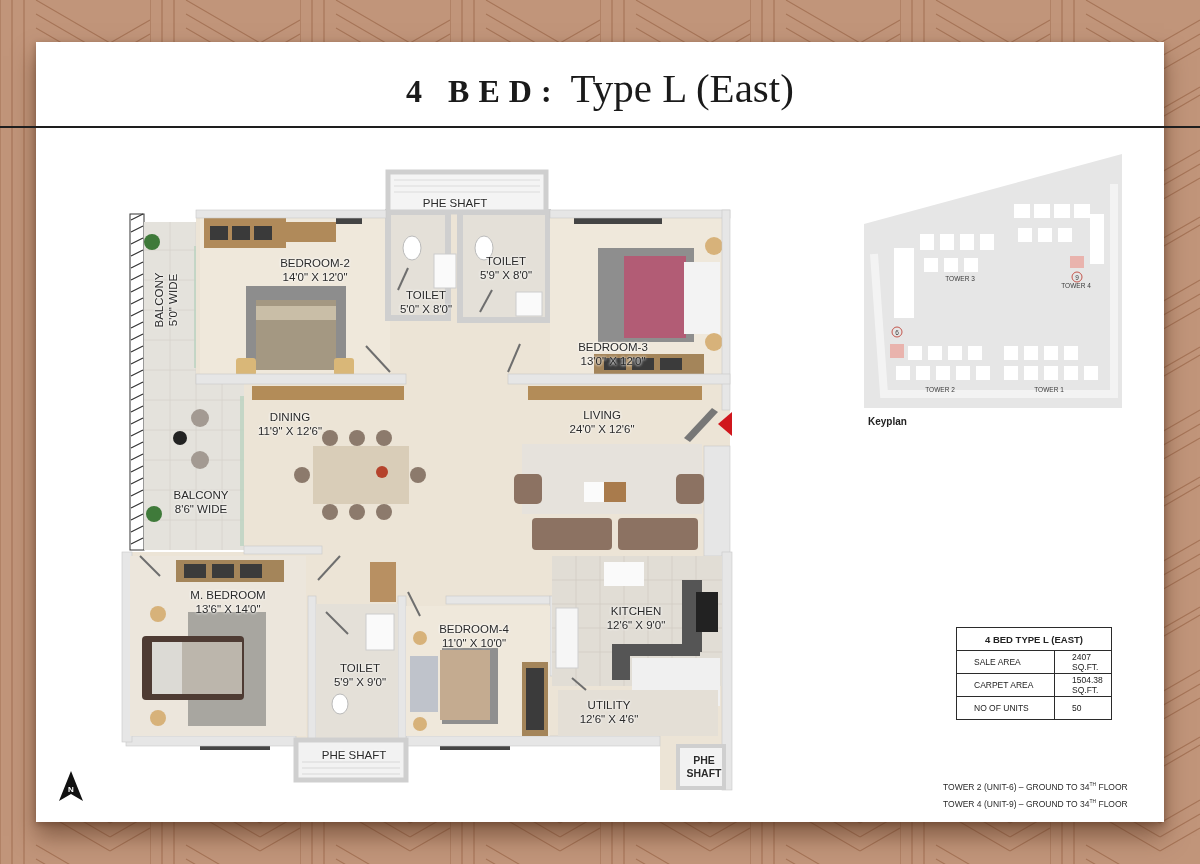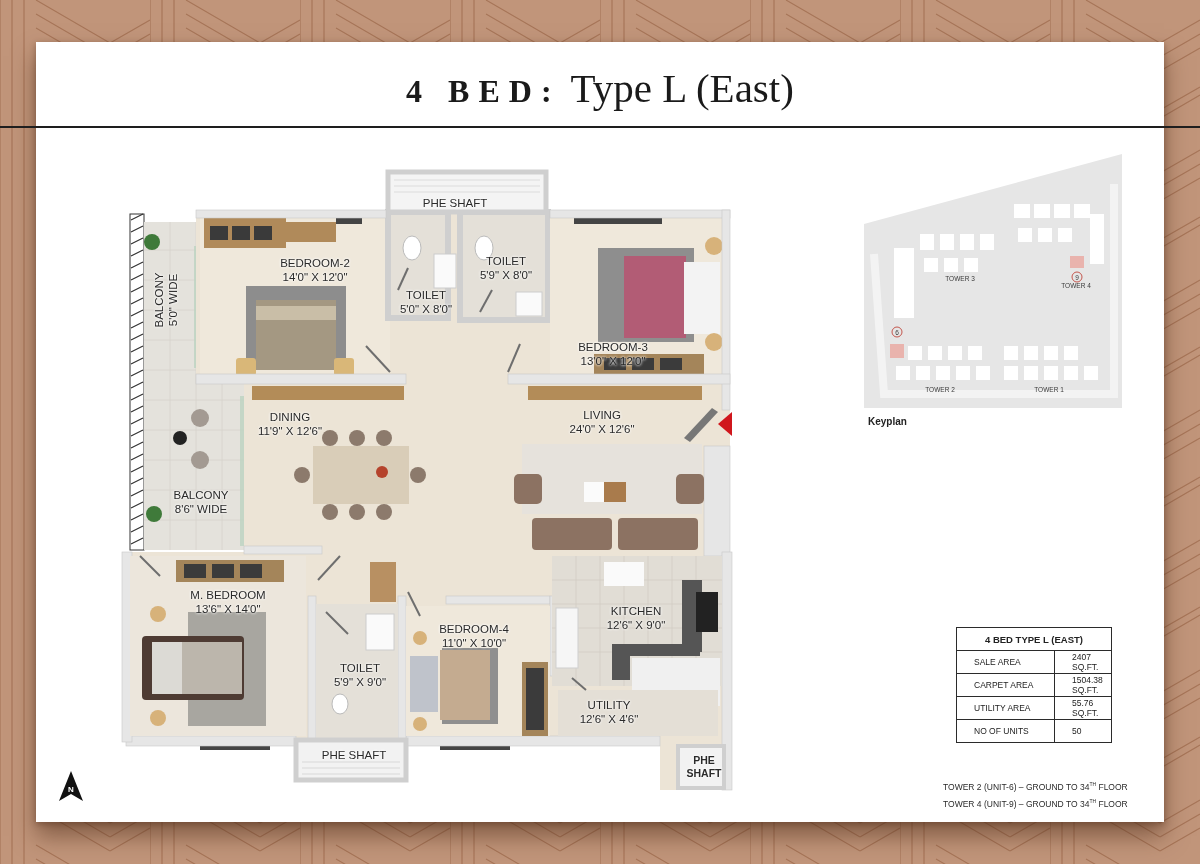--- a/index.html
+++ b/index.html
@@ -369,24 +369,20 @@
       </tr>
   <tr>
         <td class="k">SALE AREA</td>
         <td>2407 SQ.FT.</td>
       </tr>
   <tr>
         <td class="k">CARPET AREA</td>
         <td>1504.38 SQ.FT.</td>
       </tr>
   <tr>
-        <td class="k">UTILITY AREA</td>
-        <td>55.76 SQ.FT.</td>
-      </tr>
-  <tr>
         <td class="k">NO OF UNITS</td>
         <td>50</td>
       </tr>
 </tbody>
   </table>
 
 <div class="tower-notes">
   <div><span>TOWER 2 (UNIT-6) – GROUND TO 34</span><sup>TH</sup><span> FLOOR</span></div>
   <div><span>TOWER 4 (UNIT-9) – GROUND TO 34</span><sup>TH</sup><span> FLOOR</span></div>
 </div>

